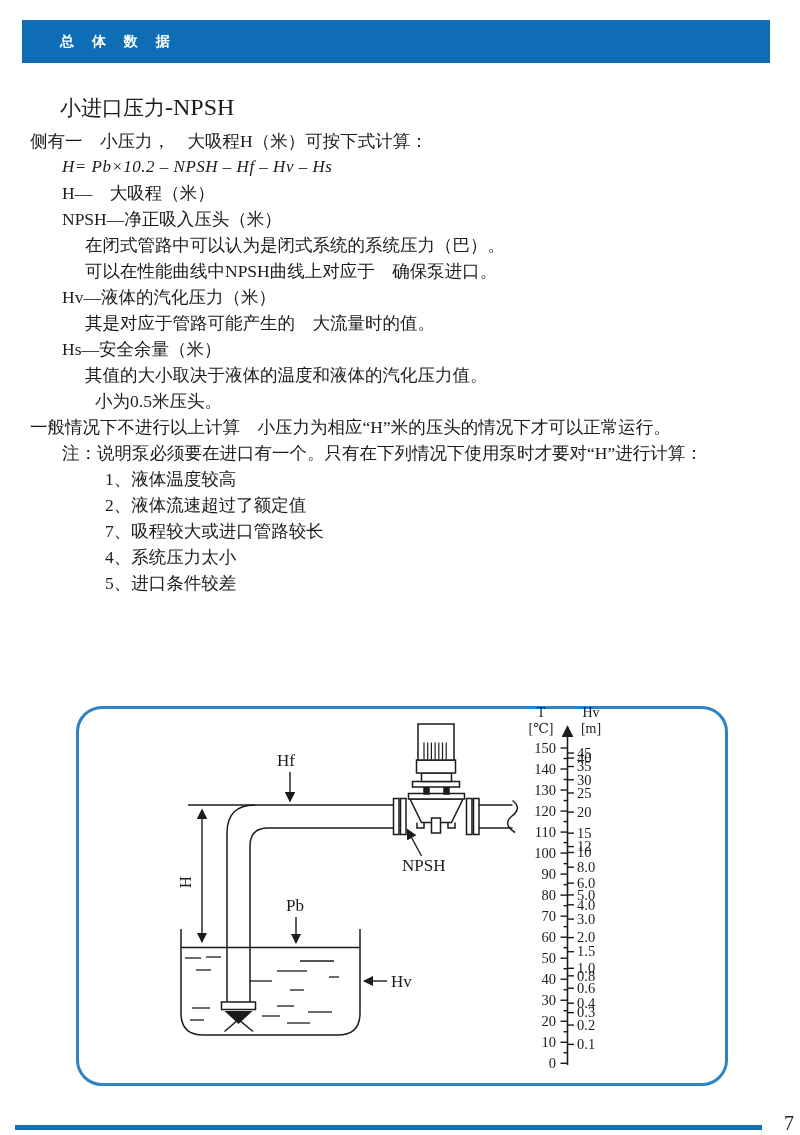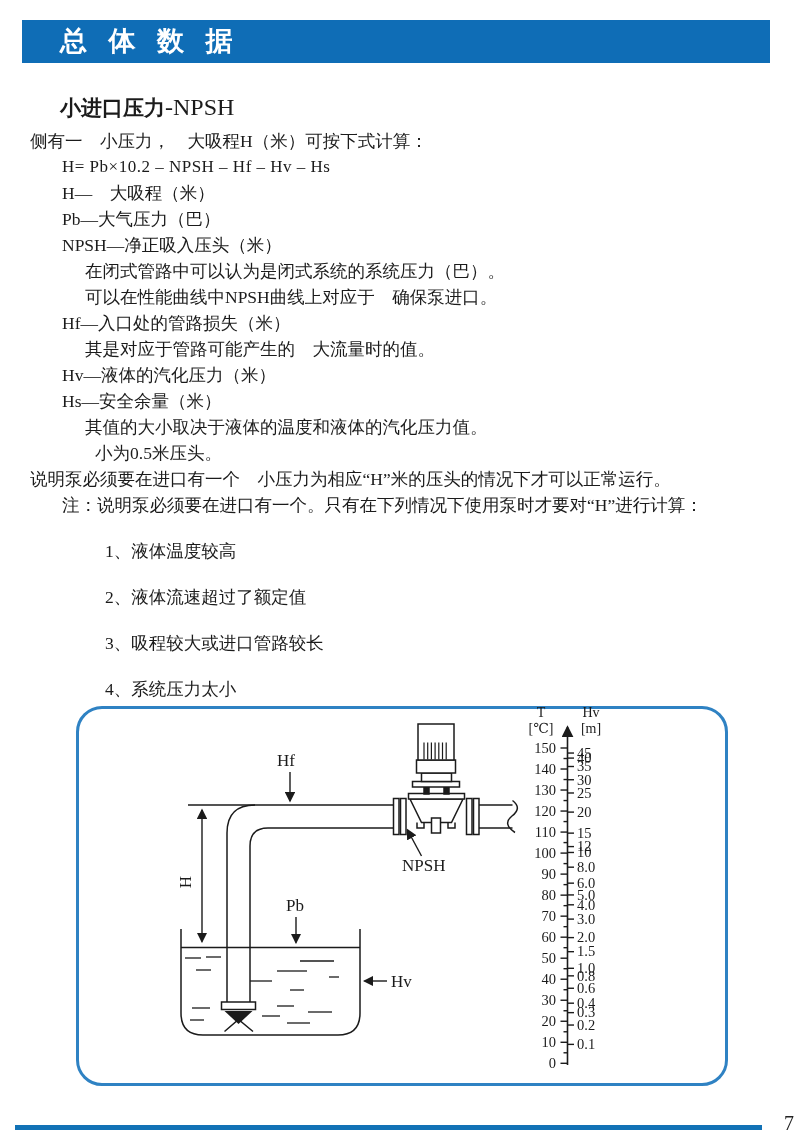--- a/index.html
+++ b/index.html
@@ -1,32 +1,32 @@
 <!DOCTYPE html>
 <html><head>
 <meta charset="utf-8">
 <style>
   html,body{margin:0;padding:0;background:#ffffff;}
   .page{position:relative;width:800px;height:1135px;background:#ffffff;overflow:hidden;
         font-family:"Liberation Serif","DejaVu Serif",serif;color:#1b1b1b;}
   .header-bar{position:absolute;left:22px;top:20px;width:748px;height:43px;background:#0f6db6;}
   .header-bar span{display:block;padding-left:38px;line-height:43px;color:#ffffff;
         font-family:"Liberation Sans","DejaVu Sans",sans-serif;font-weight:bold;
-        font-size:27px;letter-spacing:7px;}
+        font-size:14px;letter-spacing:7px;}
   .doc-title{position:absolute;left:60px;top:94px;height:28px;white-space:nowrap;}
-  .doc-title .zh{font-family:"Liberation Sans","DejaVu Sans",sans-serif;font-weight:bold;font-size:21px;}
+  .doc-title .zh{font-family:"Liberation Sans","DejaVu Sans",sans-serif;font-weight:normal;font-size:21px;}
   .doc-title .lat{font-family:"Liberation Serif","DejaVu Serif",serif;font-size:24px;}
   .body-text{position:absolute;left:30px;top:128px;width:742px;font-size:17.5px;}
   .bl{height:26px;line-height:26px;white-space:nowrap;}
   .i0{padding-left:0px;}
   .i2{padding-left:32px;}
   .i3{padding-left:55px;}
   .i4{padding-left:65px;}
-  .i5{padding-left:75px;margin-top:20px;}
-  .formula{font-size:17px;letter-spacing:0.5px;}
+  .i5{padding-left:75px;}
+  .formula{font-size:17px;letter-spacing:0.5px;font-style:italic;}
   .diagram-box{position:absolute;left:76px;top:706px;width:652px;height:380px;
         border:3px solid #2f82c3;border-radius:26px;background:#ffffff;box-sizing:border-box;}
   .diagram-svg{position:absolute;left:76px;top:706px;width:652px;height:380px;}
   .footer-bar{position:absolute;left:15px;top:1125px;width:747px;height:5px;background:#1272b6;}
   .page-num{position:absolute;left:784px;top:1112px;font-size:20px;color:#222;}
   svg text{font-family:"Liberation Serif","DejaVu Serif",serif;fill:#1b1b1b;}
 </style>
 </head>
 <body>
 
@@ -37,35 +37,33 @@
   </div>
 
   <div class="doc-title">
     <span class="zh">小进口压力</span><span class="lat">-NPSH</span>
   </div>
 
   <div class="body-text" id="body-text">
       <div class="bl i0">侧有一　小压力，　大吸程H（米）可按下式计算：</div>
       <div class="bl i2 formula">H= Pb×10.2 – NPSH – Hf – Hv – Hs</div>
       <div class="bl i2">H—　大吸程（米）</div>
-      <div class="bl i2">Pb—大气压力（巴）</div>
       <div class="bl i2">NPSH—净正吸入压头（米）</div>
       <div class="bl i3">在闭式管路中可以认为是闭式系统的系统压力（巴）。</div>
       <div class="bl i3">可以在性能曲线中NPSH曲线上对应于　确保泵进口。</div>
-      <div class="bl i2">Hf—入口处的管路损失（米）</div>
+      <div class="bl i2">Hv—液体的汽化压力（米）</div>
       <div class="bl i3">其是对应于管路可能产生的　大流量时的值。</div>
-      <div class="bl i2">Hv—液体的汽化压力（米）</div>
       <div class="bl i2">Hs—安全余量（米）</div>
       <div class="bl i3">其值的大小取决于液体的温度和液体的汽化压力值。</div>
       <div class="bl i4">小为0.5米压头。</div>
-      <div class="bl i0">说明泵必须要在进口有一个　小压力为相应“H”米的压头的情况下才可以正常运行。</div>
+      <div class="bl i0">一般情况下不进行以上计算　小压力为相应“H”米的压头的情况下才可以正常运行。</div>
       <div class="bl i2">注：说明泵必须要在进口有一个。只有在下列情况下使用泵时才要对“H”进行计算：</div>
       <div class="bl i5">1、液体温度较高</div>
       <div class="bl i5">2、液体流速超过了额定值</div>
-      <div class="bl i5">3、吸程较大或进口管路较长</div>
+      <div class="bl i5">7、吸程较大或进口管路较长</div>
       <div class="bl i5">4、系统压力太小</div>
       <div class="bl i5">5、进口条件较差</div>
     </div>
 
   <div class="diagram-box"></div>
 
   <svg class="diagram-svg" viewBox="76 706 652 380" xmlns="http://www.w3.org/2000/svg">
     <defs>
       <marker id="arr" viewBox="0 0 10 10" refX="8.5" refY="5" markerWidth="7.5" markerHeight="7.5" orient="auto-start-reverse">
         <path d="M0,0 L10,5 L0,10 z" fill="#1b1b1b"></path>

